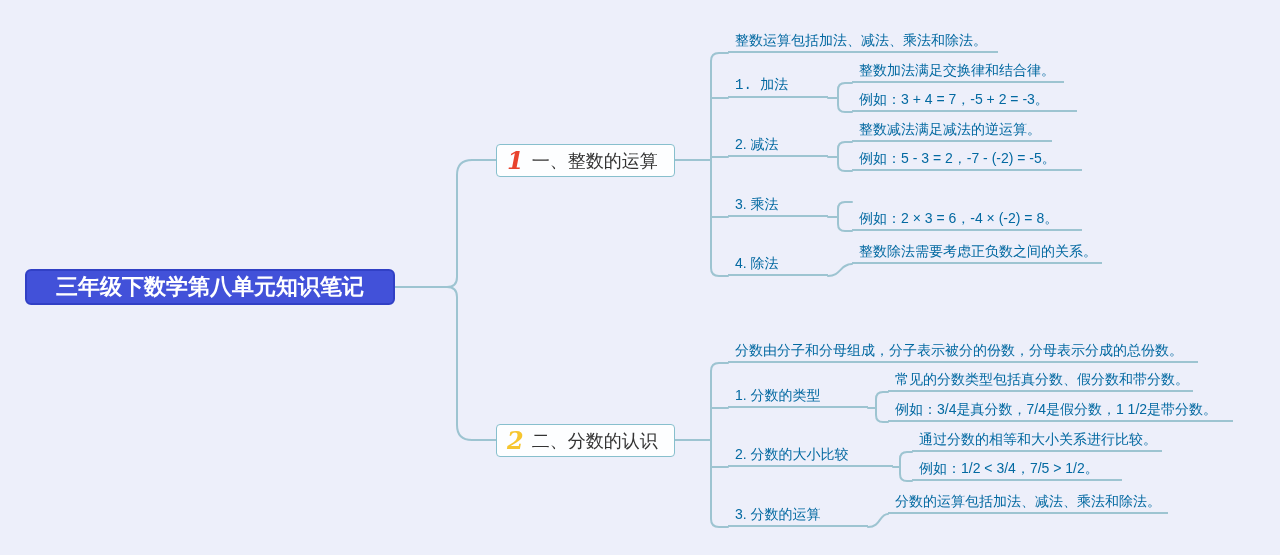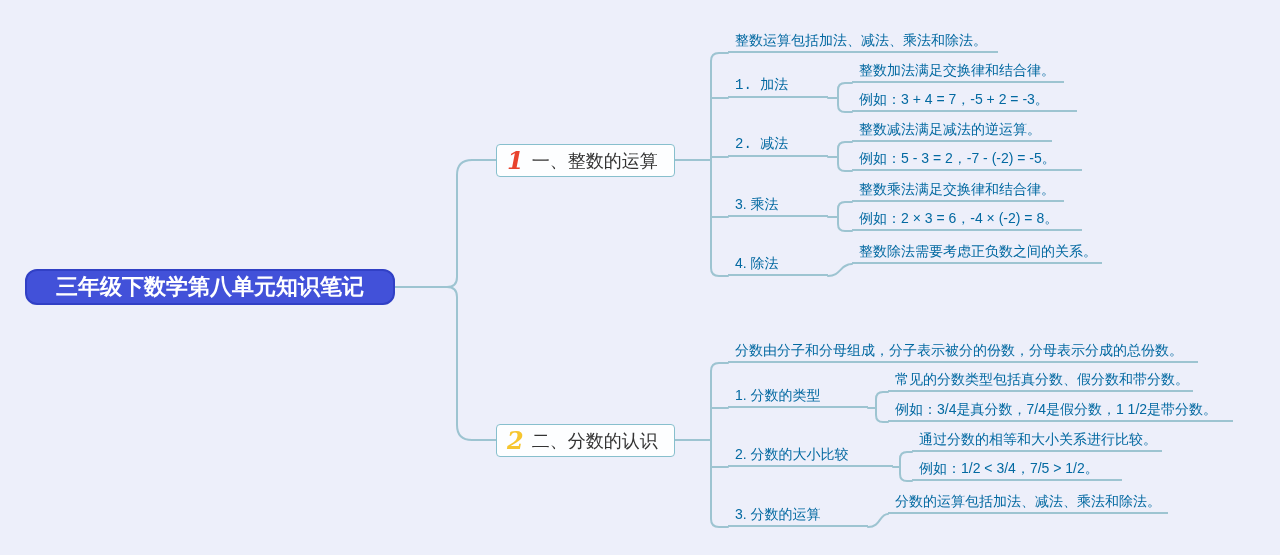--- a/index.html
+++ b/index.html
@@ -23,21 +23,21 @@
     stroke-width: 2;
     stroke-linecap: round;
   }
   .root-node {
     position: absolute;
     left: 25px; top: 269px;
     width: 370px; height: 36px;
     box-sizing: border-box;
     background: #4251d9;
     border: 2px solid #3140c5;
-    border-radius: 12px;
+    border-radius: 6px;
     color: #ffffff;
     font-size: 22px;
     font-weight: 700;
     text-align: center;
     line-height: 32px;
     white-space: nowrap;
     cursor: pointer;
   }
   .branch-node {
     position: absolute;
@@ -116,29 +116,28 @@
     <span class="branch-label">一、整数的运算</span>
   </div>
 
   <div class="branch-node" style="left:496px; top:424px;">
     <span class="branch-num" style="color: rgb(246, 197, 46);">2</span>
     <span class="branch-label">二、分数的认识</span>
   </div>
 
   <div class="topic" style="left:728px; top:30px;  width:270px;">整数运算包括加法、减法、乘法和除法。</div>
   <div class="topic" style="left:728px; top:75px;  width:100px;font-family:Liberation Mono, monospace;">1. 加法</div>
-  <div class="topic" style="left:728px; top:134px; width:100px;font-family:Liberation Mono, monospace;">2. 减法</div>
+  <div class="topic" style="left:728px; top:134px; width:100px;">2. 减法</div>
   <div class="topic" style="left:728px; top:194px; width:100px;">3. 乘法</div>
   <div class="topic" style="left:728px; top:253px; width:100px;">4. 除法</div>
 
   <div class="topic" style="left:852px; top:60px;  width:212px;">整数加法满足交换律和结合律。</div>
   <div class="topic" style="left:852px; top:89px;  width:225px;">例如：3 + 4 = 7，-5 + 2 = -3。</div>
   <div class="topic" style="left:852px; top:119px; width:200px;">整数减法满足减法的逆运算。</div>
   <div class="topic" style="left:852px; top:148px; width:230px;">例如：5 - 3 = 2，-7 - (-2) = -5。</div>
-  <div class="topic" style="left:852px; top:179px; width:212px;">整数乘法满足交换律和结合律。</div>
   <div class="topic" style="left:852px; top:208px; width:230px;">例如：2 × 3 = 6，-4 × (-2) = 8。</div>
   <div class="topic" style="left:852px; top:241px; width:250px;">整数除法需要考虑正负数之间的关系。</div>
 
   <div class="topic" style="left:728px; top:340px; width:470px;">分数由分子和分母组成，分子表示被分的份数，分母表示分成的总份数。</div>
   <div class="topic" style="left:728px; top:385px; width:140px;">1. 分数的类型</div>
   <div class="topic" style="left:728px; top:444px; width:165px;">2. 分数的大小比较</div>
   <div class="topic" style="left:728px; top:504px; width:140px;">3. 分数的运算</div>
 
   <div class="topic" style="left:888px; top:369px; width:305px;">常见的分数类型包括真分数、假分数和带分数。</div>
   <div class="topic" style="left:888px; top:399px; width:345px;">例如：3/4是真分数，7/4是假分数，1 1/2是带分数。</div>

